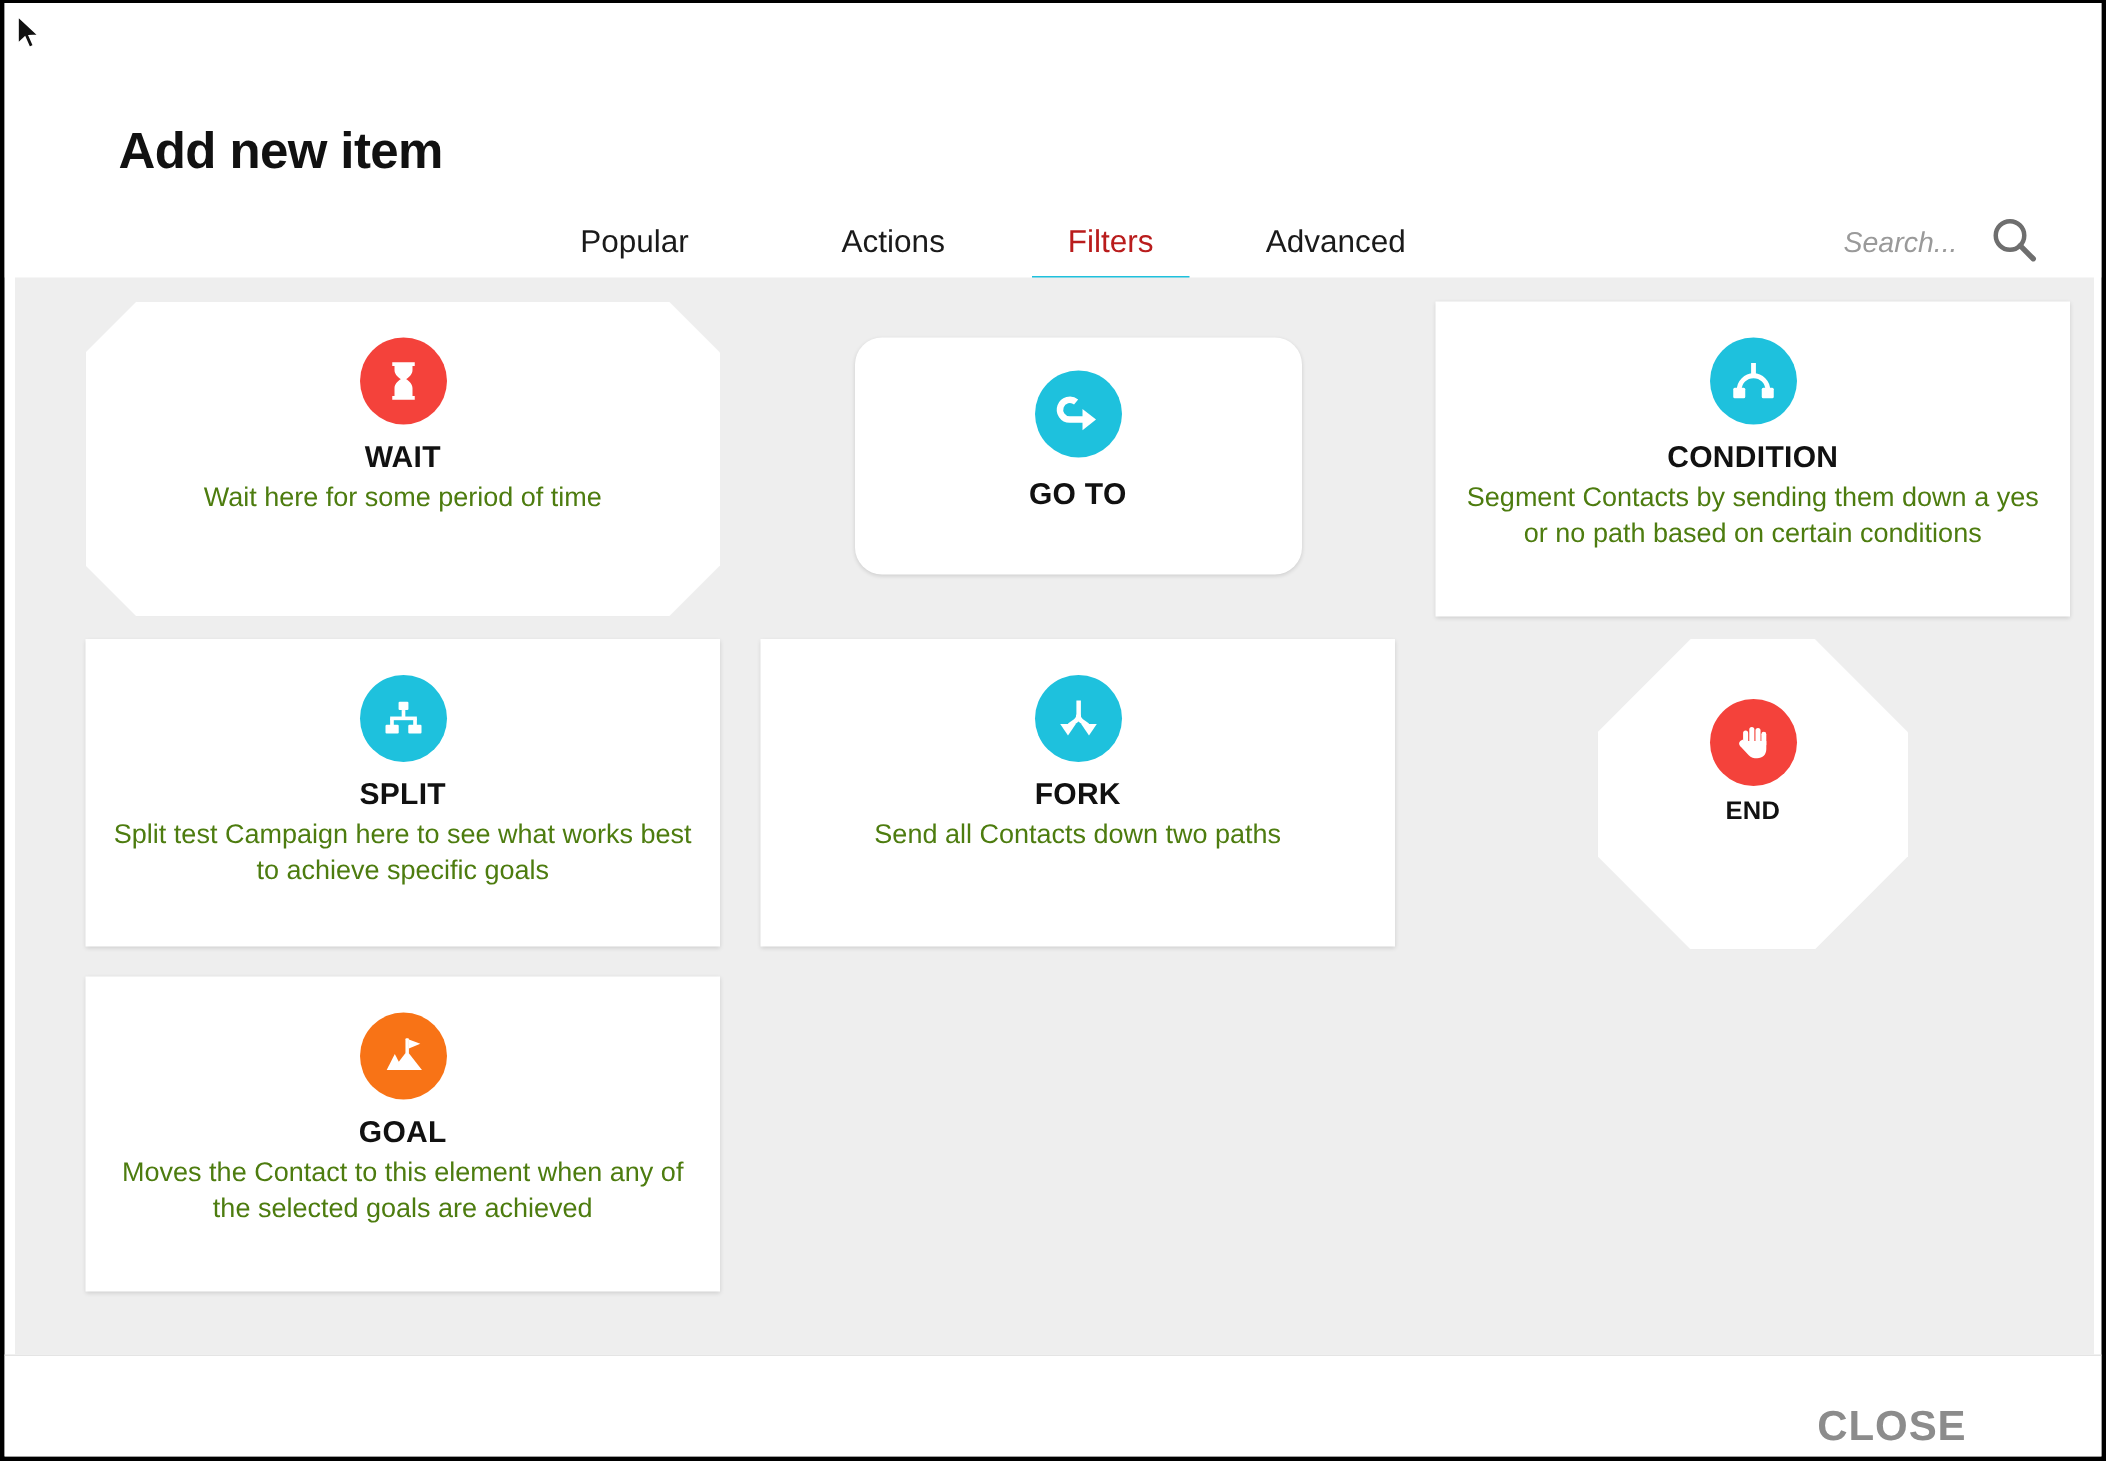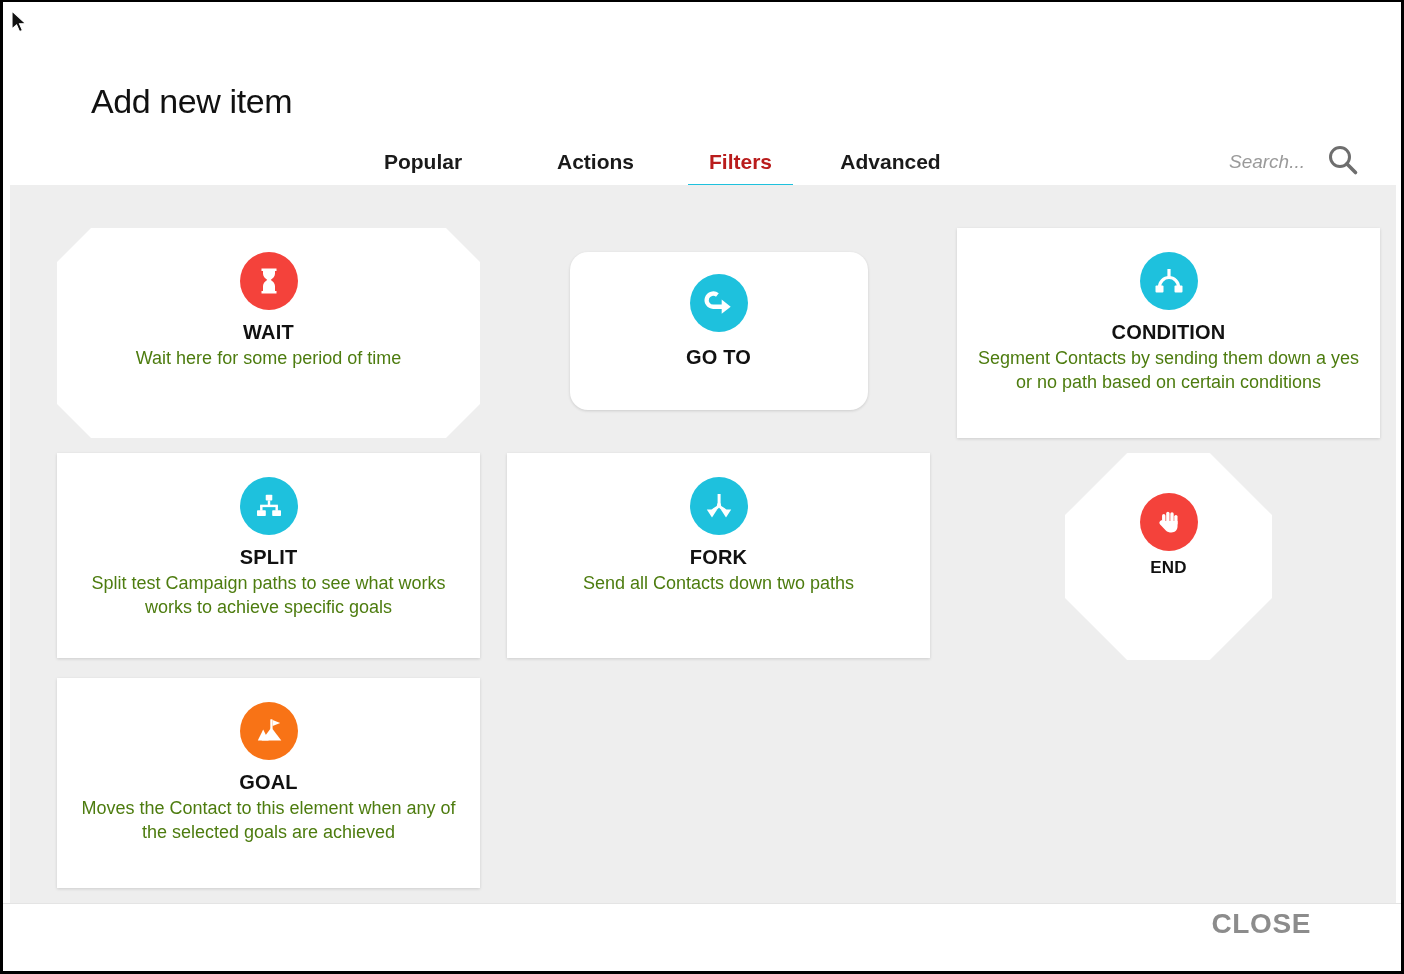--- a/index.html
+++ b/index.html
@@ -41,41 +41,41 @@
   
   #dialog-header {
     position: absolute;
     left: 0; top: 0; right: 0;
     height: 183px;
     background: #ffffff;
   }
 
   #page-title {
     position: absolute;
-    left: 88px;
+    left: 76px;
     top: 80px;
     font-size: 34px;
-    font-weight: 400;
+    font-weight: 700;
     color: #111111;
     letter-spacing: -0.4px;
   }
 
   
   #tab-bar {
     position: absolute;
     left: 340px;
     top: 148px;
     display: flex;
     align-items: flex-end;
     gap: 0px;
   }
 
   .tab-item {
     font-size: 21px;
-    font-weight: 700;
+    font-weight: 400;
     color: #1a1a1a;
     padding: 0 0 10px 0;
     margin-right: 0;
     cursor: pointer;
     text-align: center;
     border-bottom: 3px solid transparent;
     background: none;
     white-space: nowrap;
   }
   .tab-item.tab-popular   { width: 160px; }
@@ -113,21 +113,21 @@
   #search-input::placeholder { color: #9a9a9a; font-style: italic; }
 
   
   #items-panel {
     position: absolute;
     left: 7px;
     top: 183px;
     width: 1386px;
     height: 718px;
     background: #eeeeee;
-    padding: 43px 47px;
+    padding: 16px 47px;
   }
 
   #items-grid {
     position: relative;
     width: 100%;
     height: 100%;
     display: grid;
     grid-template-columns: 423px 423px 423px;
     grid-template-rows: 210px 210px 210px;
     column-gap: 27px;
@@ -233,21 +233,21 @@
   
   #dialog-footer {
     position: absolute;
     left: 0;
     top: 901px;
     right: 0;
     bottom: 0;
     background: #ffffff;
     border-top: 1px solid #e4e4e4;
     display: flex;
-    align-items: flex-start;
+    align-items: flex-end;
     justify-content: flex-end;
     padding-right: 88px;
   }
   #close-button {
     font-size: 28px;
     font-weight: 700;
     color: #8c8c8c;
     letter-spacing: 0.6px;
     background: none;
     border: none;
@@ -326,21 +326,21 @@
             <rect x="12.5" y="4" width="7" height="6" rx="0.8" fill="#ffffff"></rect>
             <rect x="14.7" y="10" width="2.6" height="6" fill="#ffffff"></rect>
             <rect x="6.5" y="14.6" width="19" height="2.6" fill="#ffffff"></rect>
             <rect x="6.5" y="16" width="2.6" height="5" fill="#ffffff"></rect>
             <rect x="22.9" y="16" width="2.6" height="5" fill="#ffffff"></rect>
             <rect x="3.2" y="20.5" width="9.4" height="6.2" rx="0.8" fill="#ffffff"></rect>
             <rect x="19.4" y="20.5" width="9.4" height="6.2" rx="0.8" fill="#ffffff"></rect>
           </svg>
         </div>
         <div class="item-title">SPLIT</div>
-        <div class="item-desc">Split test Campaign paths to see what works works to achieve specific goals</div>
+        <div class="item-desc">Split test Campaign here to see what works best to achieve specific goals</div>
       </div>
 
       <div class="item-card shape-rect card-fork">
         <div class="icon-circle icon-cyan">
           <svg width="32" height="32" viewBox="0 0 32 32">
             <rect x="14.6" y="4" width="3" height="11" fill="#ffffff"></rect>
             <path d="M16.1 13.5 C16.1 18.5 11.5 18 9.2 21.5" fill="none" stroke="#ffffff" stroke-width="3"></path>
             <path d="M15.9 13.5 C15.9 18.5 20.5 18 22.8 21.5" fill="none" stroke="#ffffff" stroke-width="3"></path>
             <polygon points="3.8,19.6 14.2,19.6 9,27.4" fill="#ffffff"></polygon>
             <polygon points="17.8,19.6 28.2,19.6 23,27.4" fill="#ffffff"></polygon>

